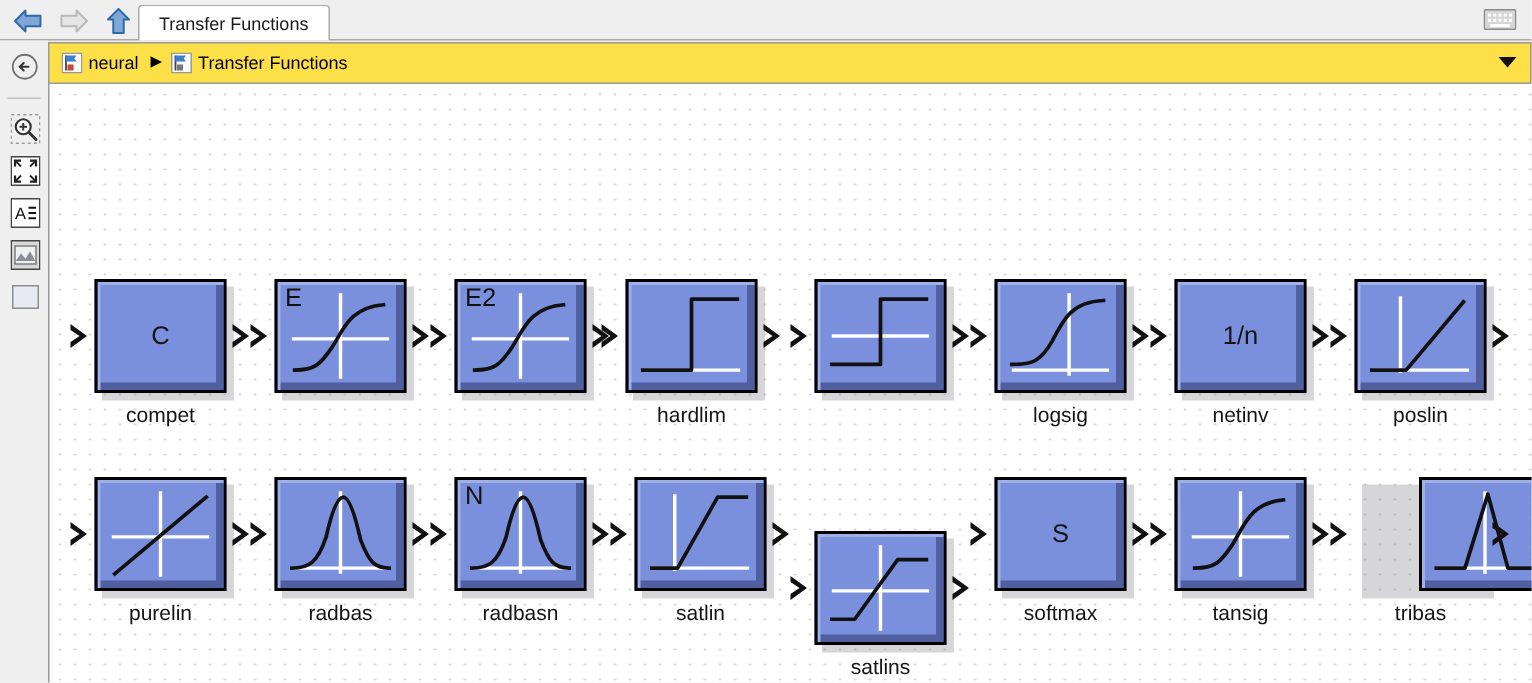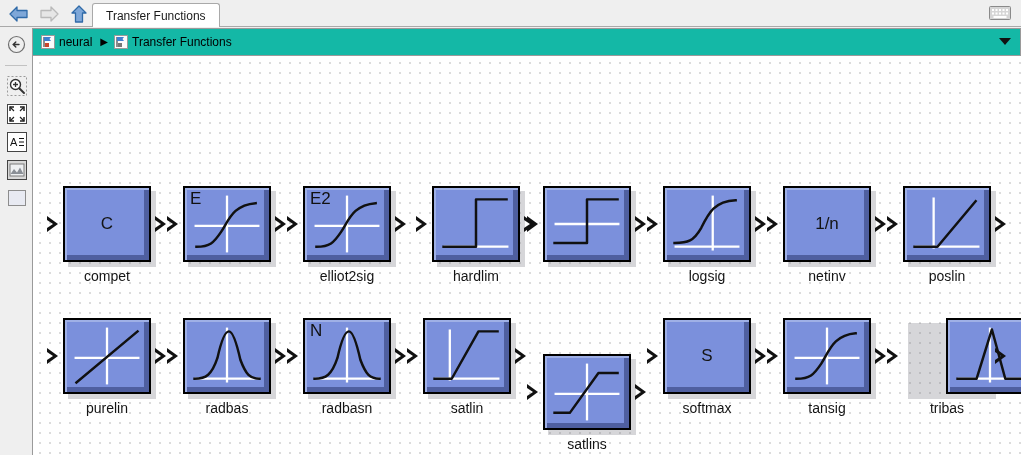--- a/index.html
+++ b/index.html
@@ -31,21 +31,21 @@
     display:flex;align-items:center;
     font-size:12px;color:#1a1a1a;
     box-sizing:border-box;
     z-index:3;
   }
   .kbd-icon{position:absolute;right:10px;top:6px;width:22px;height:14px;}
 
   
   .crumbbar{
     position:absolute;left:32px;top:28px;width:989px;height:28px;
-    background:#14b8a6;
+    background:#fde047;
     border:1px solid #9a9a9a;
     box-sizing:border-box;
     display:flex;align-items:center;
   }
   .crumb{display:flex;align-items:center;font-size:12px;color:#000;}
   .crumb .lbl{margin-left:4px;}
   .crumb-sep{margin:0 6px 0 8px;font-size:10px;color:#000;line-height:1;}
   .crumb-icon{width:14px;height:14px;position:relative;display:inline-block;flex:0 0 auto;}
   .crumb-dd{position:absolute;right:9px;top:9px;width:0;height:0;
     border-left:6px solid transparent;border-right:6px solid transparent;border-top:7px solid #111;}
@@ -278,23 +278,22 @@
             <svg class="blksvg" viewBox="0 0 88 76" preserveAspectRatio="none">
               <path d="M44 8 L44 68" stroke="#ffffff" stroke-width="2.4"></path>
               <path d="M10 40 L78 40" stroke="#ffffff" stroke-width="2.4"></path>
               <path d="M12 62 C26 62 30 58 38 46 C46 34 50 18 74 16" stroke="#111111" stroke-width="2.6" fill="none" stroke-linecap="square" stroke-linejoin="round"></path>
             </svg>
             <div class="corner">E2</div>
           </div>
           <div class="port outp"><svg width="14" height="20" viewBox="0 0 14 20">
               <path d="M1 2 L12 10 L1 18 L1 14 L7 10 L1 6 Z" fill="#111"></path>
             </svg></div>
-          <div class="blklabel">elliot2sig</div>
-        </div>
-        <div class="blk" style="left: 399px; top: 130px;">
+        </div>
+        <div class="blk" style="left: 384px; top: 130px;">
           <div class="blkshadow"></div>
           <div class="port inp"><svg width="14" height="20" viewBox="0 0 14 20">
               <path d="M1 2 L12 10 L1 18 L1 14 L7 10 L1 6 Z" fill="#111"></path>
             </svg></div>
           <div class="blkbox">
             <svg class="blksvg" viewBox="0 0 88 76" preserveAspectRatio="none">
               <path d="M10 62 L78 62" stroke="#ffffff" stroke-width="2.4"></path>
               <path d="M10 62 L44 62 L44 12 L76 12" stroke="#111111" stroke-width="2.6" fill="none" stroke-linecap="square" stroke-linejoin="round"></path>
             </svg>
           </div>

